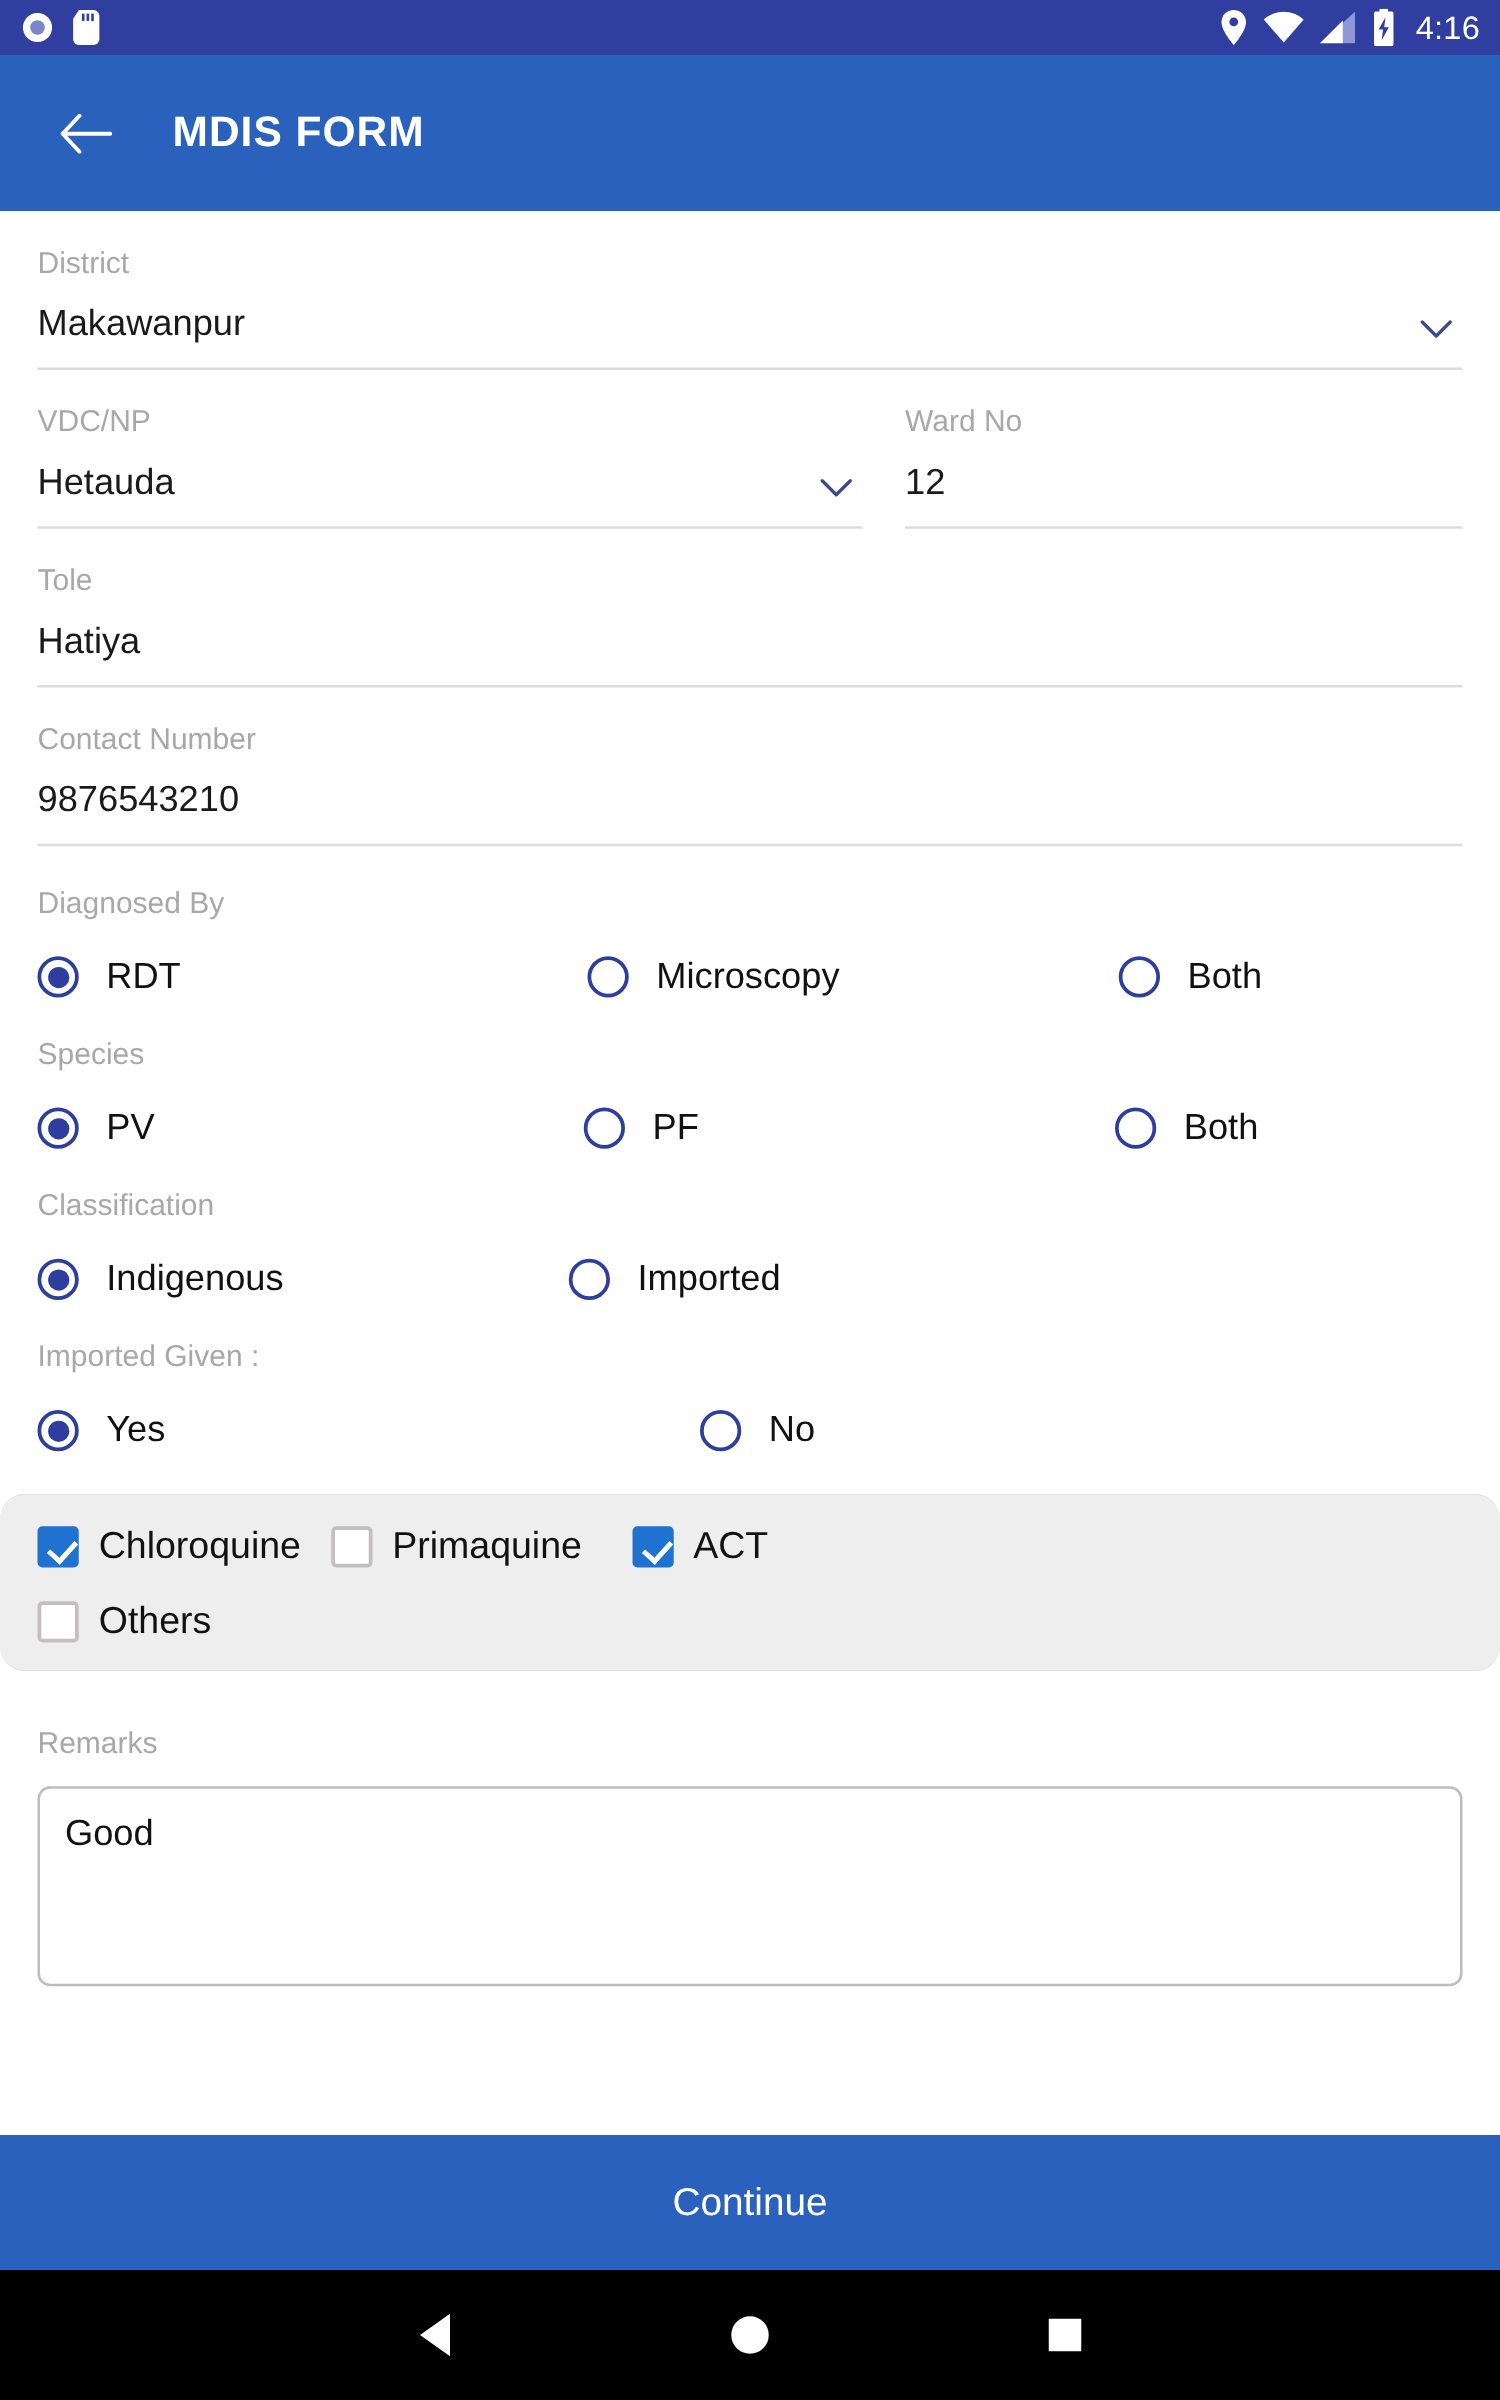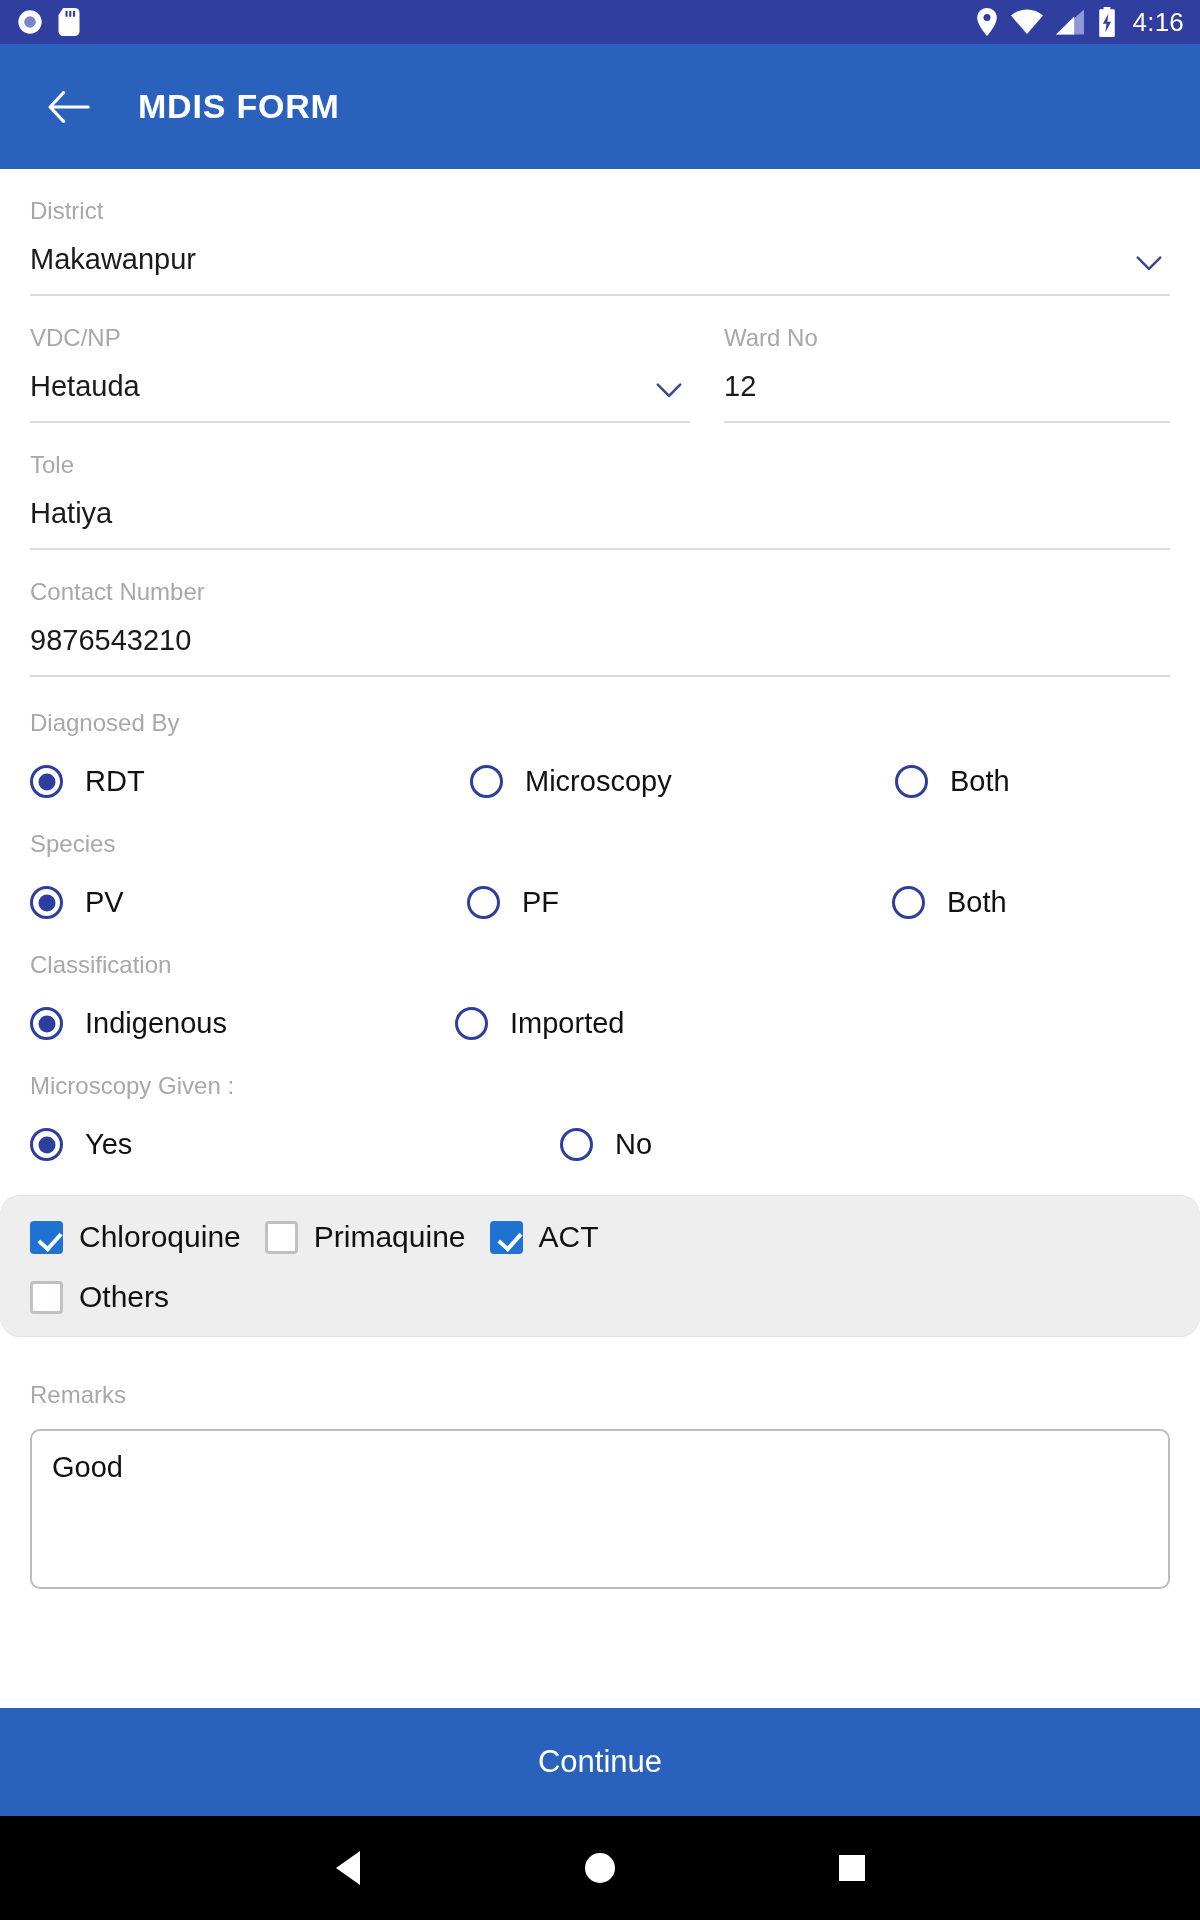--- a/index.html
+++ b/index.html
@@ -396,40 +396,40 @@
           <span class="radio-label">Indigenous</span>
         </div>
         <div class="radio-opt">
           <span class="radio"></span>
           <span class="radio-label">Imported</span>
         </div>
       </div>
     </div>
 
     <div class="group">
-      <div class="field-label">Microscopy Given :</div>
+      <div class="field-label">Imported Given :</div>
       <div class="radio-row">
         <div class="radio-opt" style="width:530px">
           <span class="radio checked"></span>
           <span class="radio-label">Yes</span>
         </div>
         <div class="radio-opt">
           <span class="radio"></span>
           <span class="radio-label">No</span>
         </div>
       </div>
     </div>
 
     <div class="checkbox-section">
       <div class="cb-row">
         <div class="cb-opt" style="margin-right:24px">
           <span class="checkbox checked"></span>
           <span class="cb-label">Chloroquine</span>
         </div>
-        <div class="cb-opt" style="margin-right:24px">
+        <div class="cb-opt" style="margin-right:40px">
           <span class="checkbox"></span>
           <span class="cb-label">Primaquine</span>
         </div>
         <div class="cb-opt">
           <span class="checkbox checked"></span>
           <span class="cb-label">ACT</span>
         </div>
       </div>
       <div class="cb-row">
         <div class="cb-opt">

